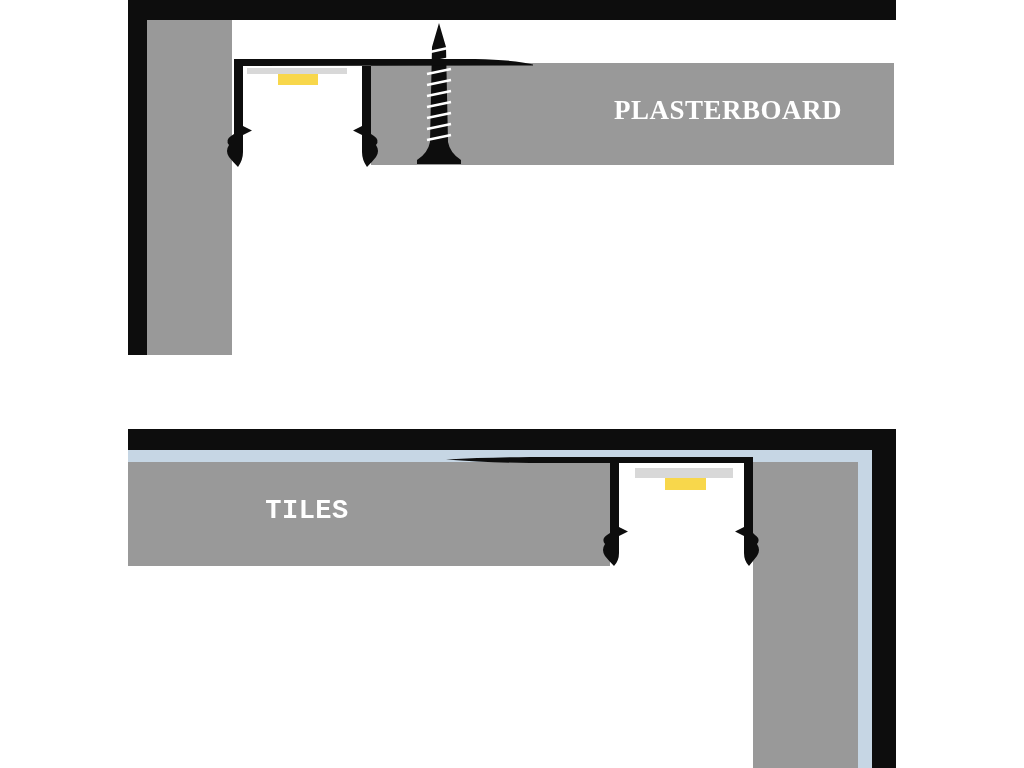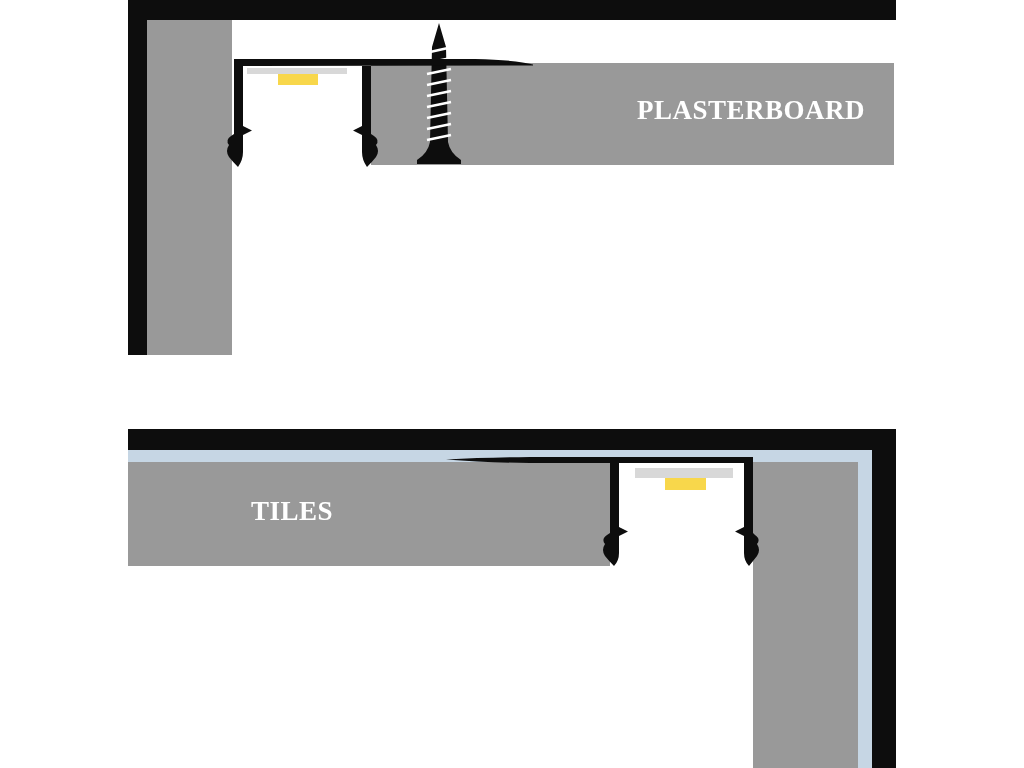--- a/index.html
+++ b/index.html
@@ -31,21 +31,21 @@
   <div>
 
     <div class="abs ink" style="left:128px;top:0;width:768px;height:20px;"></div>
 
     <div class="abs ink" style="left:128px;top:0;width:20px;height:355px;"></div>
 
     <div class="abs gray" style="left:147px;top:20px;width:85px;height:335px;"></div>
 
     <div class="abs gray" style="left:371px;top:63px;width:523px;height:102px;"></div>
 
-    <div class="abs label" style="left:616px;top:95px;width:270px;height:30px;">PLASTERBOARD</div>
+    <div class="abs label" style="left:593px;top:95px;width:270px;height:30px;">PLASTERBOARD</div>
 
     <svg class="abs" style="left:408px;top:14px;" width="64" height="152" viewBox="0 0 64 152">
       <path class="sv-ink" d="M31,9 L38,33 L40,128 Q42,139 53,146 L53,150 L9,150 L9,146 Q20,139 22,128 L24,33 Z"></path>
       <g>
         <line class="sv-thread" x1="22" y1="38" x2="40" y2="34"></line>
         <line class="sv-thread" x1="19" y1="49" x2="43" y2="44"></line>
         <line class="sv-thread" x1="19" y1="60" x2="43" y2="55"></line>
         <line class="sv-thread" x1="19" y1="71" x2="43" y2="66"></line>
         <line class="sv-thread" x1="19" y1="82" x2="43" y2="77"></line>
         <line class="sv-thread" x1="19" y1="93" x2="43" y2="88"></line>
@@ -71,21 +71,21 @@
     <div class="abs ink" style="left:872px;top:429px;width:24px;height:339px;"></div>
 
     <div class="abs blue" style="left:128px;top:450px;width:744px;height:12px;"></div>
 
     <div class="abs blue" style="left:858px;top:450px;width:14px;height:318px;"></div>
 
     <div class="abs gray" style="left:128px;top:462px;width:482px;height:104px;"></div>
 
     <div class="abs gray" style="left:753px;top:462px;width:105px;height:306px;"></div>
 
-    <div class="abs label" style="left:222px;top:496px;width:140px;height:30px;">TILES</div>
+    <div class="abs label" style="left:237px;top:496px;width:140px;height:30px;font-family:Liberation Mono, monospace;">TILES</div>
 
     <svg class="abs" style="left:440px;top:450px;" width="320" height="120" viewBox="0 0 320 120">
       <path class="sv-ink" d="M6,9.5 Q45,7.5 90,7 L313,7 L313,13 L90,13 Q45,12.5 6,9.5 Z"></path>
       <path class="sv-ink" d="M170,13 H179 V77 L188,81.5 L179,86 V103 Q179,111 174,116 Q169,111 165,106 Q161,100 165,94 Q161,89 167,85 L170,83 Z"></path>
       <path class="sv-ink" d="M313,13 H304 V77 L295,81.5 L304,86 V103 Q304,111 309,116 Q313,111 317,106 Q321,100 317,94 Q321,89 315,85 L313,83 Z"></path>
       <rect class="sv-diff" x="195" y="18" width="98" height="10"></rect>
       <rect class="sv-led" x="225" y="28" width="41" height="12"></rect>
     </svg>
   </div>
 

